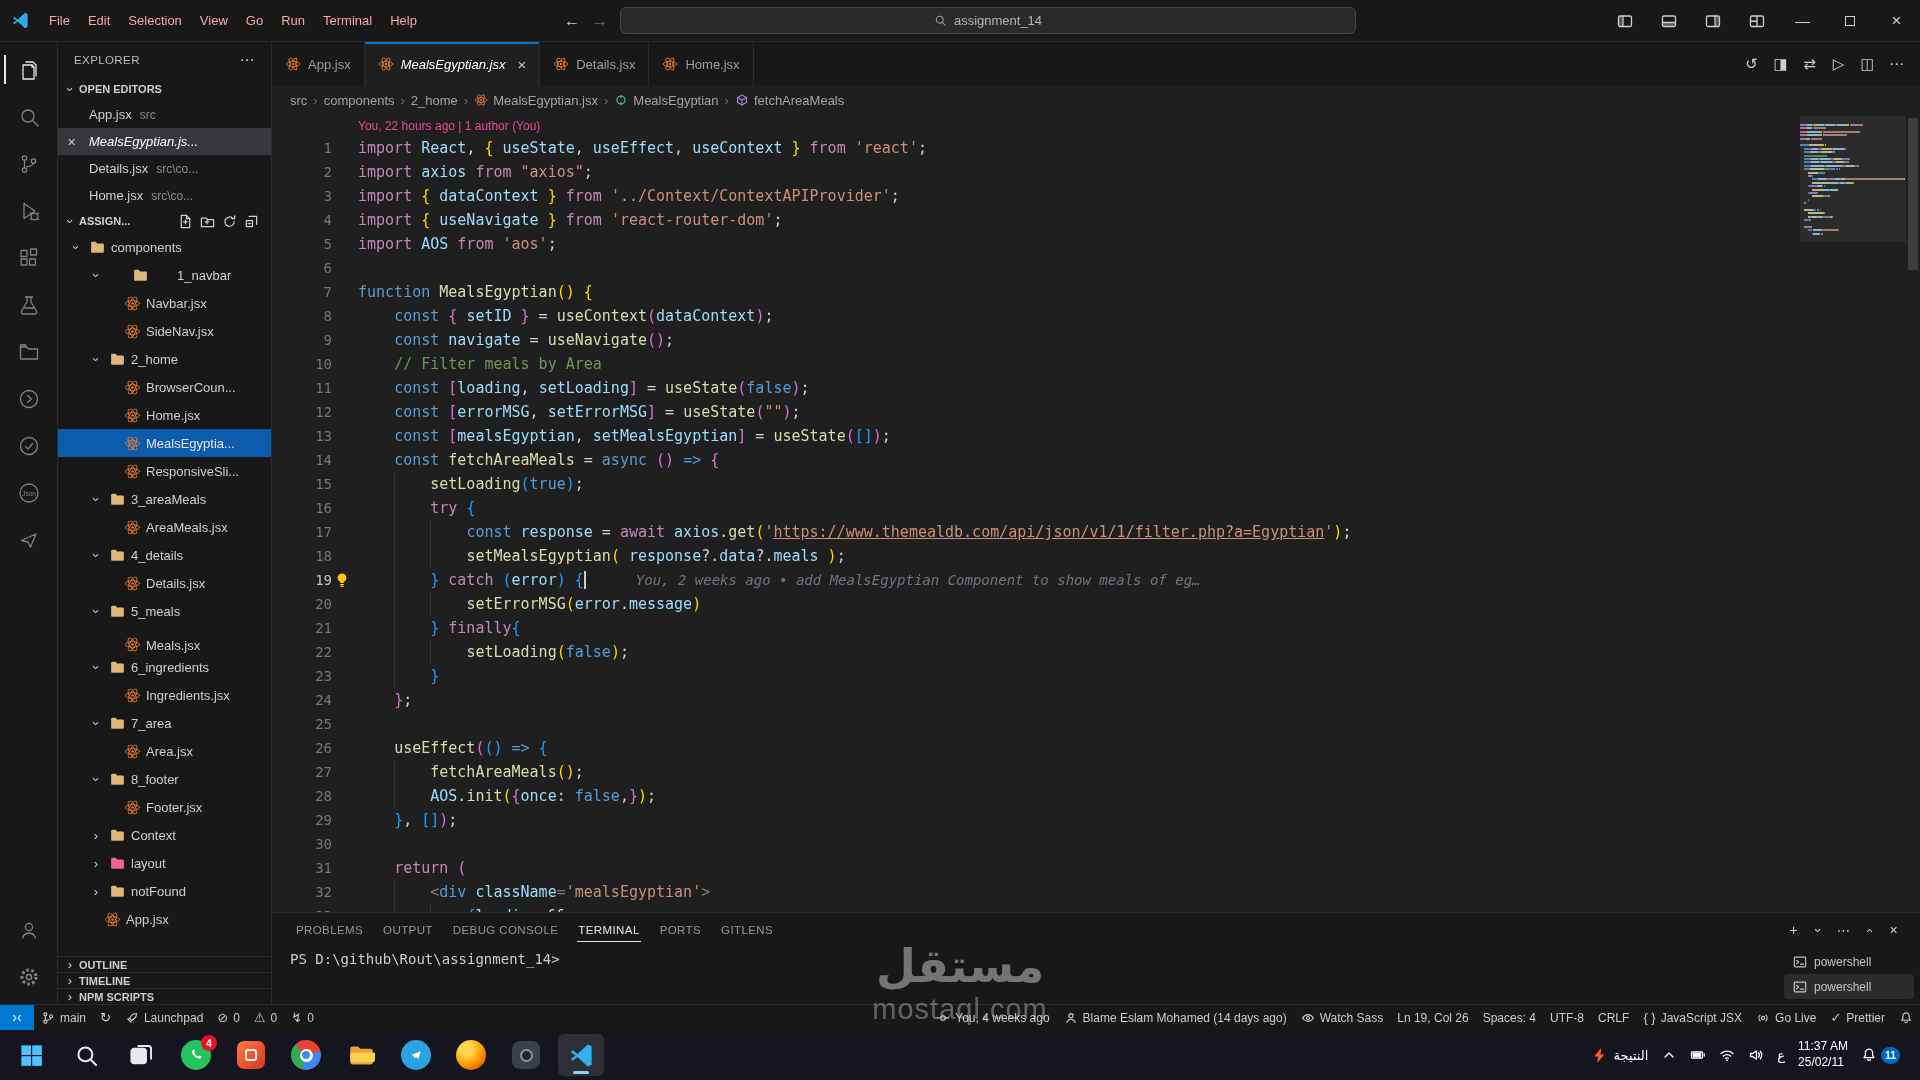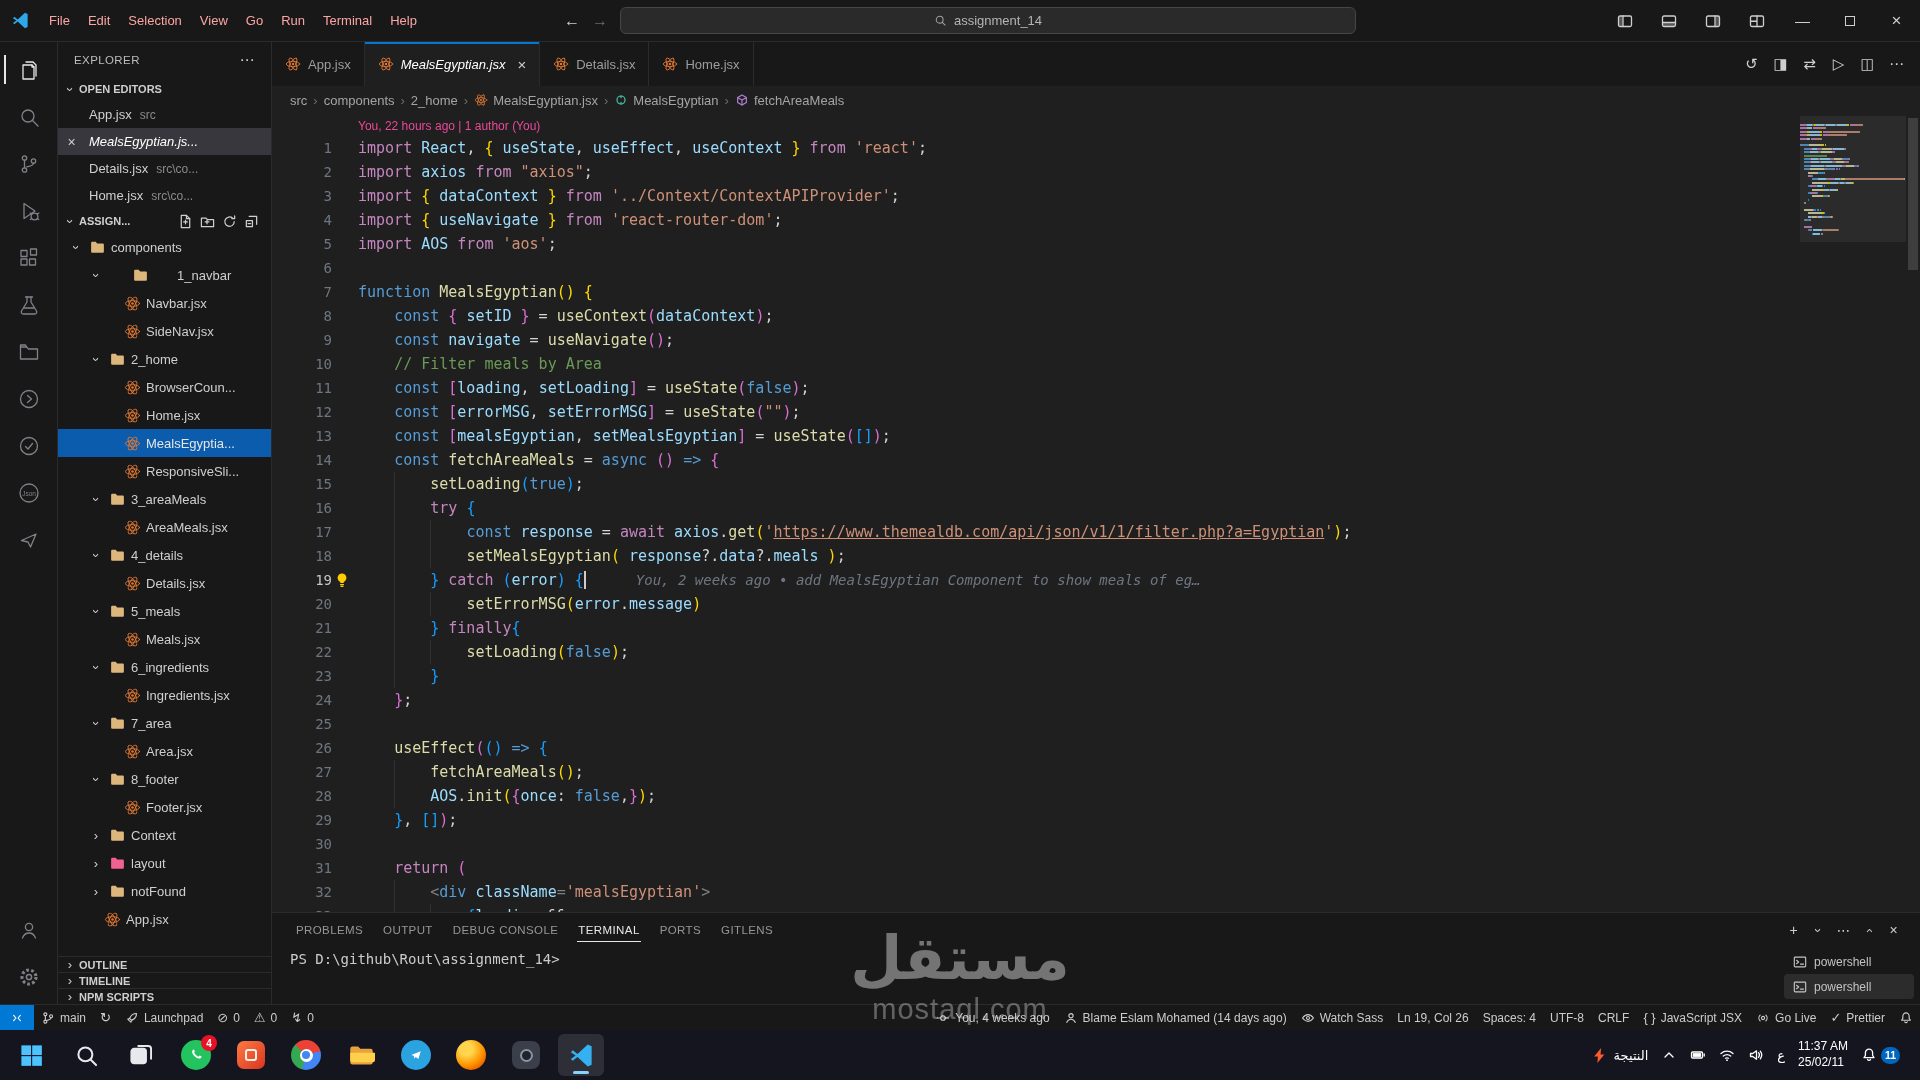--- a/index.html
+++ b/index.html
@@ -130,21 +130,21 @@
   .tray svg{width:16px;height:16px}
   .ticker{display:flex;align-items:center;gap:6px;font-size:13px;font-family:"DejaVu Sans",sans-serif}
   .ticker svg{width:17px;height:17px}
   .lang{font-size:13px;font-family:"DejaVu Sans",sans-serif}
   .clock{text-align:left;font-size:12px;line-height:1.3;color:#fff}
   .notif{display:flex;align-items:center;gap:4px}
   .notif-badge{background:#0067c0;color:#fff;border-radius:9px;min-width:18px;height:17px;font-size:10.5px;
                display:flex;align-items:center;justify-content:center;padding:0 4px;font-weight:bold}
   
   .watermark{position:absolute;left:50%;transform:translateX(-50%);bottom:54px;text-align:center;z-index:40;pointer-events:none;color:#fff}
-  .wm-ar{font-family:"DejaVu Sans",sans-serif;font-size:60px;font-weight:bold;opacity:.4}
+  .wm-ar{font-family:"DejaVu Sans",sans-serif;font-size:46px;font-weight:bold;opacity:.4}
   .wm-en{font-size:29px;opacity:.35;letter-spacing:1px;color:#ececec}
 </style>
 </head>
 <body>
 
 <div class="app">
 
   <header class="titlebar">
     <span class="logo">
       <svg viewBox="0 0 24 24">
@@ -558,21 +558,21 @@
           </div>
           <div class="tree-row" style="padding-left: 30px;">
             <span class="chev down">›</span>
             <span class="ic folder-ic c-folder">
               <svg viewBox="0 0 24 24">
                 <path d="M3 5.5A1.5 1.5 0 0 1 4.5 4h5l2 2.5h8A1.5 1.5 0 0 1 21 8v10a1.5 1.5 0 0 1-1.5 1.5h-15A1.5 1.5 0 0 1 3 18z" fill="currentColor"></path>
               </svg>
             </span>
             <span>5_meals</span>
           </div>
-          <div class="tree-row" style="padding-left: 66px;">
+          <div class="tree-row" style="padding-left: 66px; align-items: flex-end;">
             <span class="ic file-ic c-react">
               <svg viewBox="0 0 24 24" fill="none" stroke="currentColor" stroke-width="1.3" stroke-linecap="round" stroke-linejoin="round">
                 <ellipse cx="12" cy="12" rx="10" ry="4"></ellipse>
                 <ellipse cx="12" cy="12" rx="10" ry="4" transform="rotate(60 12 12)"></ellipse>
                 <ellipse cx="12" cy="12" rx="10" ry="4" transform="rotate(-60 12 12)"></ellipse>
                 <circle cx="12" cy="12" r="1.8" fill="currentColor" stroke="none"></circle>
               </svg>
             </span>
             <span>Meals.jsx</span>
           </div>

